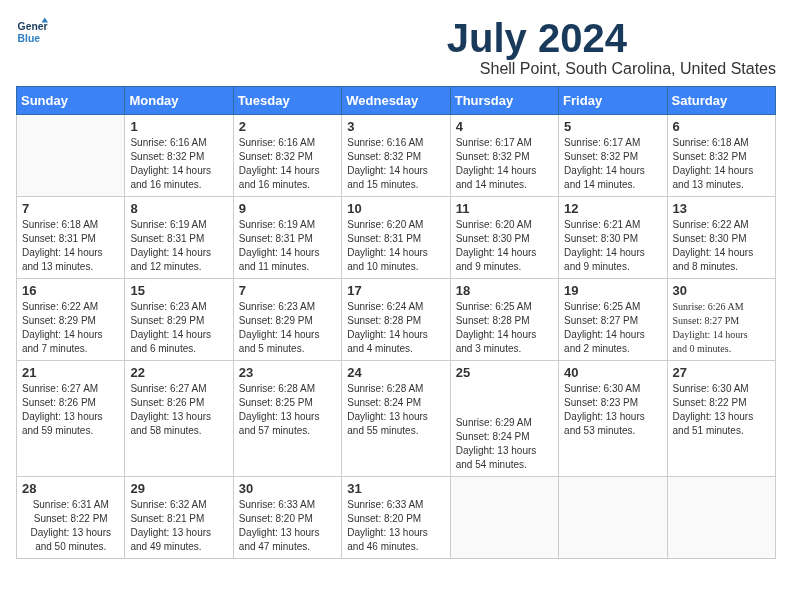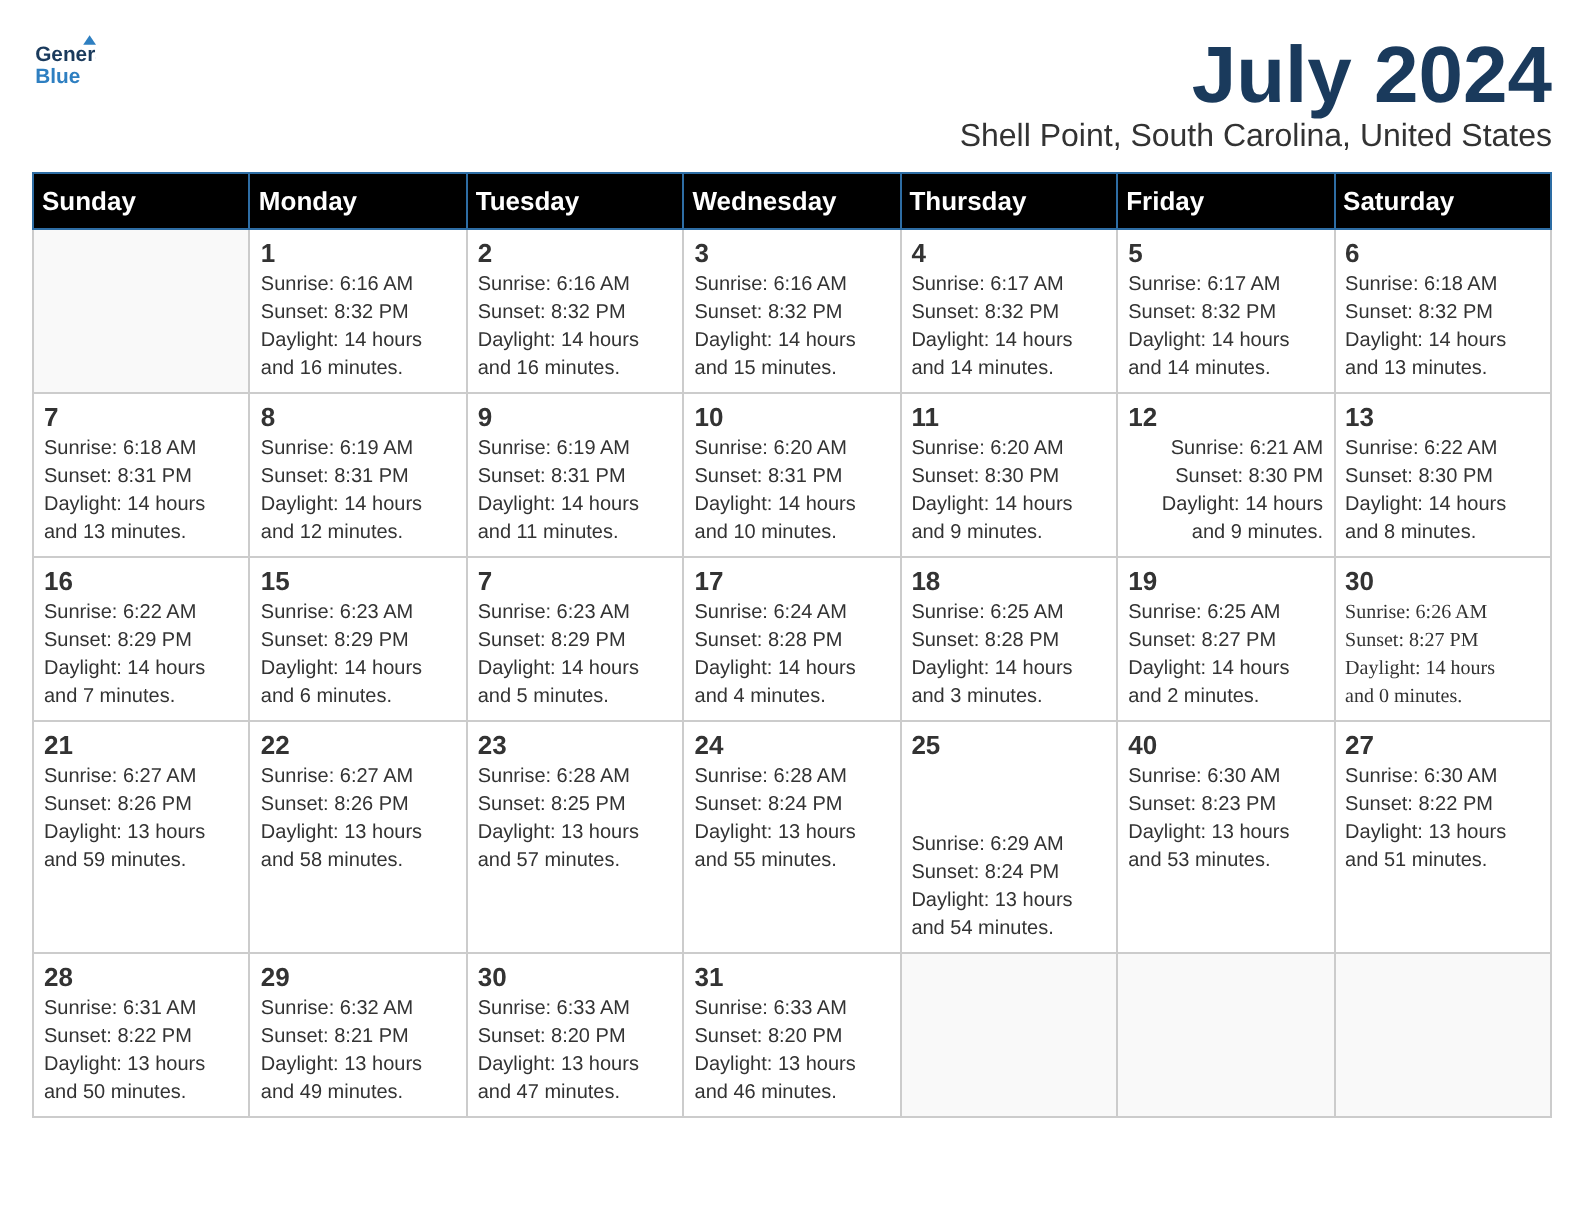--- a/index.html
+++ b/index.html
@@ -19,40 +19,40 @@
     .logo {
       display: flex;
       align-items: center;
       gap: 4px;
     }
     .logo-icon {
       width: 32px;
       height: 32px;
     }
     .title-area {
-      text-align: right;
     }
     .month-title {
       font-size: 40px;
       font-weight: bold;
       color: #1a3a5c;
       line-height: 1.1;
     }
     .location-title {
       font-size: 16px;
       color: #333;
       font-weight: normal;
+      margin-left: 33px;
     }
     .calendar {
       width: 100%;
       border-collapse: collapse;
       border: 1px solid #ccc;
     }
     .calendar th {
-      background-color: #000000;
+      background-color: #3b82f6;
       color: #fff;
       font-size: 13px;
       font-weight: bold;
       padding: 6px 4px;
       text-align: left;
       border: 1px solid #2e6da4;
     }
     .calendar td {
       vertical-align: top;
       border: 1px solid #ccc;
@@ -187,21 +187,21 @@
         </td>
         <td>
           <span class="day-number">11</span>
           <div class="day-info" style="white-space: pre-line;">Sunrise: 6:20 AM
 Sunset: 8:30 PM
 Daylight: 14 hours
 and 9 minutes.</div>
         </td>
         <td>
           <span class="day-number">12</span>
-          <div class="day-info" style="white-space: pre-line; text-align: right;">Sunrise: 6:21 AM
+          <div class="day-info" style="white-space: pre-line;">Sunrise: 6:21 AM
 Sunset: 8:30 PM
 Daylight: 14 hours
 and 9 minutes.</div>
         </td>
         <td>
           <span class="day-number">13</span>
           <div class="day-info" style="white-space: pre-line;">Sunrise: 6:22 AM
 Sunset: 8:30 PM
 Daylight: 14 hours
 and 8 minutes.</div>
@@ -305,21 +305,21 @@
           <span class="day-number">27</span>
           <div class="day-info" style="white-space: pre-line;">Sunrise: 6:30 AM
 Sunset: 8:22 PM
 Daylight: 13 hours
 and 51 minutes.</div>
         </td>
       </tr>
       <tr>
         <td>
           <span class="day-number">28</span>
-          <div class="day-info" style="white-space: pre-line;">Sunrise: 6:31 AM
+          <div class="day-info" style="white-space: pre-line; text-align: center;">Sunrise: 6:31 AM
 Sunset: 8:22 PM
 Daylight: 13 hours
 and 50 minutes.</div>
         </td>
         <td>
           <span class="day-number">29</span>
           <div class="day-info" style="white-space: pre-line;">Sunrise: 6:32 AM
 Sunset: 8:21 PM
 Daylight: 13 hours
 and 49 minutes.</div>

